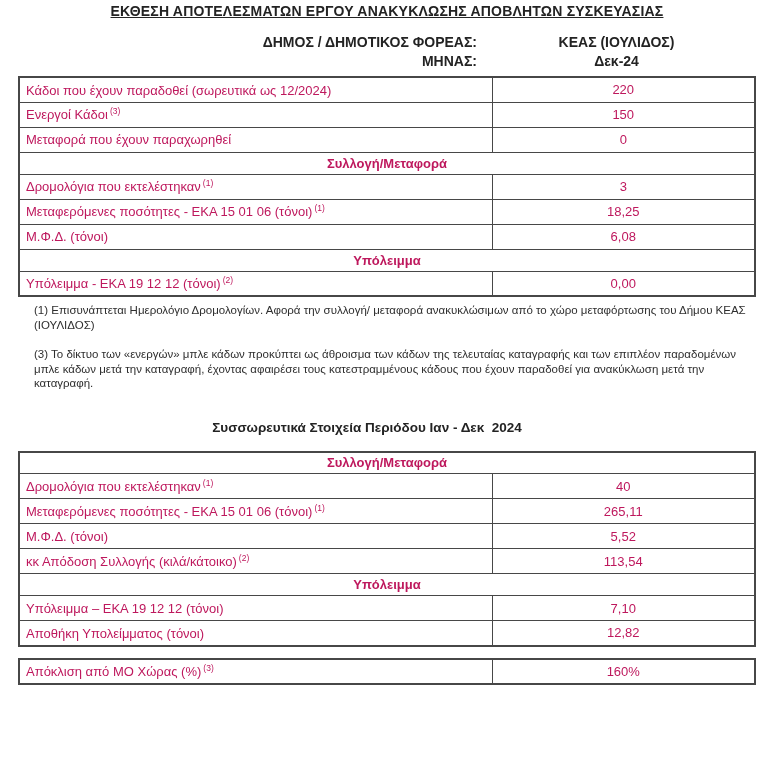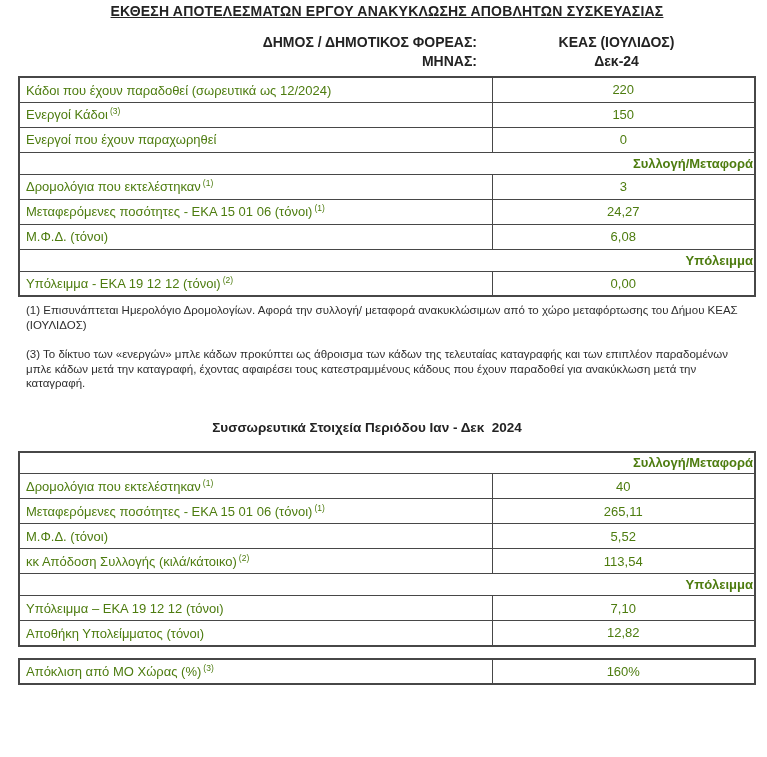--- a/index.html
+++ b/index.html
@@ -33,36 +33,36 @@
   }
   table.data-table {
     border-collapse: collapse;
     width: 738px;
     margin-top: 5px;
     border: 2px solid #474747;
   }
   table.data-table td {
     border: 1.5px solid #474747;
     font-size: 13px;
-    color: #4d7c0f;
+    color: #be185d;
   }
   td.label-cell { padding: 3px 2px 3px 6px; height: 25px; }
   td.value-cell { text-align: center; width: 263px; margin-top: 48px; }
   tr.section-row td {
-    text-align: right;
+    text-align: center;
     font-weight: bold;
     height: 22px;
     padding: 1px;
   }
   sup.fn-ref { font-size: 8.5px; margin-left: 2px; }
   .footnote {
     font-size: 11.5px;
     line-height: 14.5px;
     color: #2e2e2e;
-    margin: 6px 0 0 8px;
+    margin: 6px 0 0 16px;
     max-width: 742px;
   }
   .footnote.second { margin-top: 15px; }
   .cumulative-title {
     font-size: 13.5px;
     font-weight: bold;
     text-align: center;
     margin: 29px 40px 0 0;
     white-space: pre-wrap;
   }
@@ -92,33 +92,33 @@
     <tbody>
       <tr class="data-row">
         <td class="label-cell"><span>Κάδοι που έχουν παραδοθεί (σωρευτικά ως 12/2024)</span><sup class="fn-ref"></sup></td>
         <td class="value-cell">220</td>
       </tr>
       <tr class="data-row">
         <td class="label-cell"><span>Ενεργοί Κάδοι</span><sup class="fn-ref">(3)</sup></td>
         <td class="value-cell">150</td>
       </tr>
       <tr class="data-row">
-        <td class="label-cell"><span>Ενεργοί που έχουν παραχωρηθεί</span><sup class="fn-ref"></sup></td>
+        <td class="label-cell"><span>Μεταφορά που έχουν παραχωρηθεί</span><sup class="fn-ref"></sup></td>
         <td class="value-cell">0</td>
       </tr>
       <tr class="section-row">
         <td colspan="2">Συλλογή/Μεταφορά</td>
       </tr>
       <tr class="data-row">
         <td class="label-cell"><span>Δρομολόγια που εκτελέστηκαν</span><sup class="fn-ref">(1)</sup></td>
         <td class="value-cell">3</td>
       </tr>
       <tr class="data-row">
         <td class="label-cell"><span>Μεταφερόμενες ποσότητες - ΕΚΑ 15 01 06 (τόνοι)</span><sup class="fn-ref">(1)</sup></td>
-        <td class="value-cell">24,27</td>
+        <td class="value-cell">18,25</td>
       </tr>
       <tr class="data-row">
         <td class="label-cell"><span>Μ.Φ.Δ. (τόνοι)</span><sup class="fn-ref"></sup></td>
         <td class="value-cell">6,08</td>
       </tr>
       <tr class="section-row">
         <td colspan="2">Υπόλειμμα</td>
       </tr>
       <tr class="data-row">
         <td class="label-cell"><span>Υπόλειμμα - ΕΚΑ 19 12 12 (τόνοι)</span><sup class="fn-ref">(2)</sup></td>

